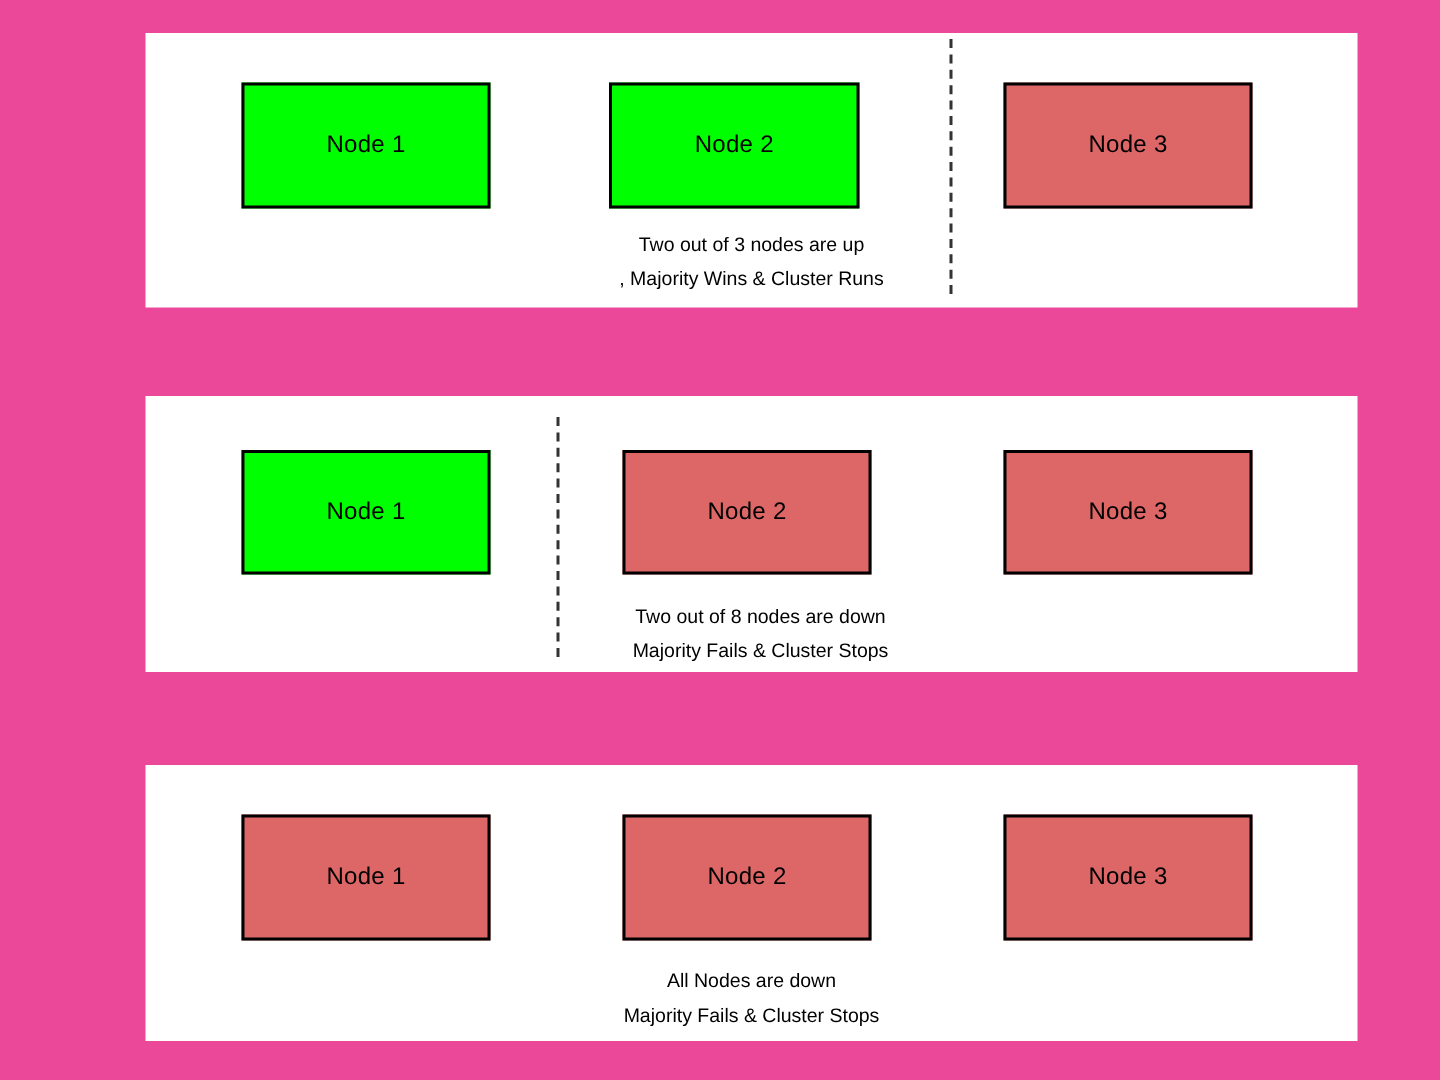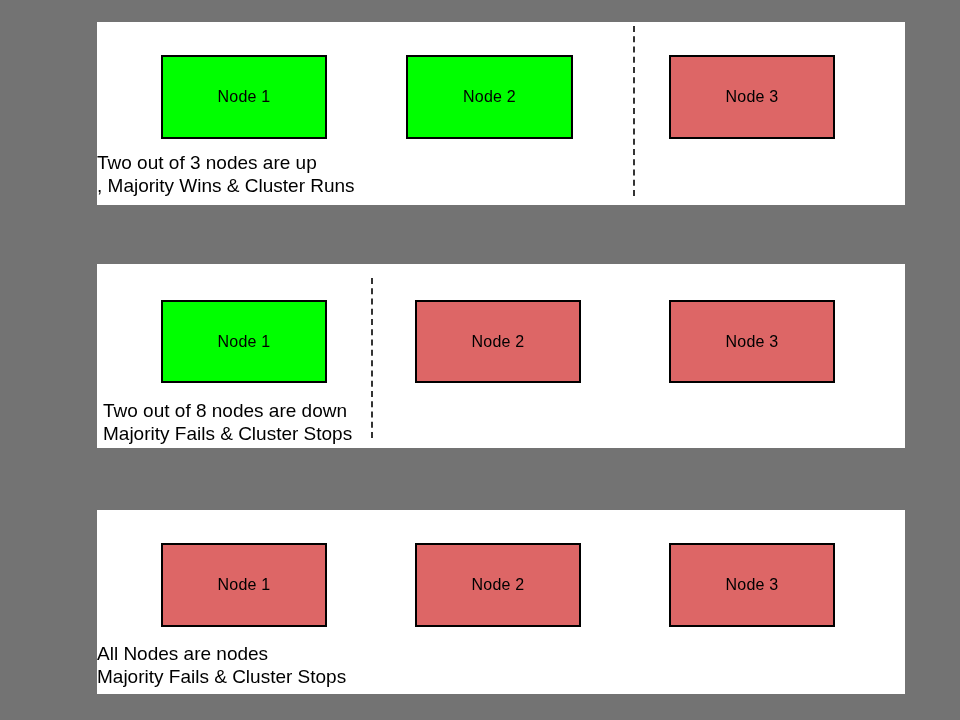--- a/index.html
+++ b/index.html
@@ -11,21 +11,21 @@
   body {
     width: 960px;
     height: 720px;
     overflow: hidden;
     font-family: "Liberation Sans", sans-serif;
   }
   #canvas {
     position: relative;
     width: 960px;
     height: 720px;
-    background: #737373;
+    background: #ec4899;
   }
   .panel {
     position: absolute;
     background: #ffffff;
     box-sizing: border-box;
   }
   .node-box {
     position: absolute;
     box-sizing: border-box;
     border: 2px solid #000000;
@@ -41,25 +41,25 @@
     letter-spacing: 0.2px;
   }
   .divider {
     position: absolute;
     width: 0;
     border-left: 2px dashed #333333;
   }
   .caption {
     position: absolute;
     font-family: "Liberation Sans", sans-serif;
-    font-size: 19px;
+    font-size: 13px;
     color: #000000;
     white-space: nowrap;
     line-height: 23px;
-    text-align: left;
+    text-align: center;
   }
   .caption-line {
     display: block;
   }
 </style>
 </head>
 <body>
 
 <div id="canvas">
 
@@ -115,18 +115,18 @@
 
     <div class="node-box" style="left:318px; top:33px; width:166px; height:84px; background:#dd6666;">
       <span class="node-label">Node 2</span>
     </div>
 
     <div class="node-box" style="left:572px; top:33px; width:166px; height:84px; background:#dd6666;">
       <span class="node-label">Node 3</span>
     </div>
 
     <div class="caption" style="left:0px; top:132px; width:808px;">
-      <span class="caption-line">All Nodes are nodes</span>
+      <span class="caption-line">All Nodes are down</span>
       <span class="caption-line">Majority Fails &amp; Cluster Stops</span>
     </div>
   </div>
 
 </div>
 
 </body></html>

